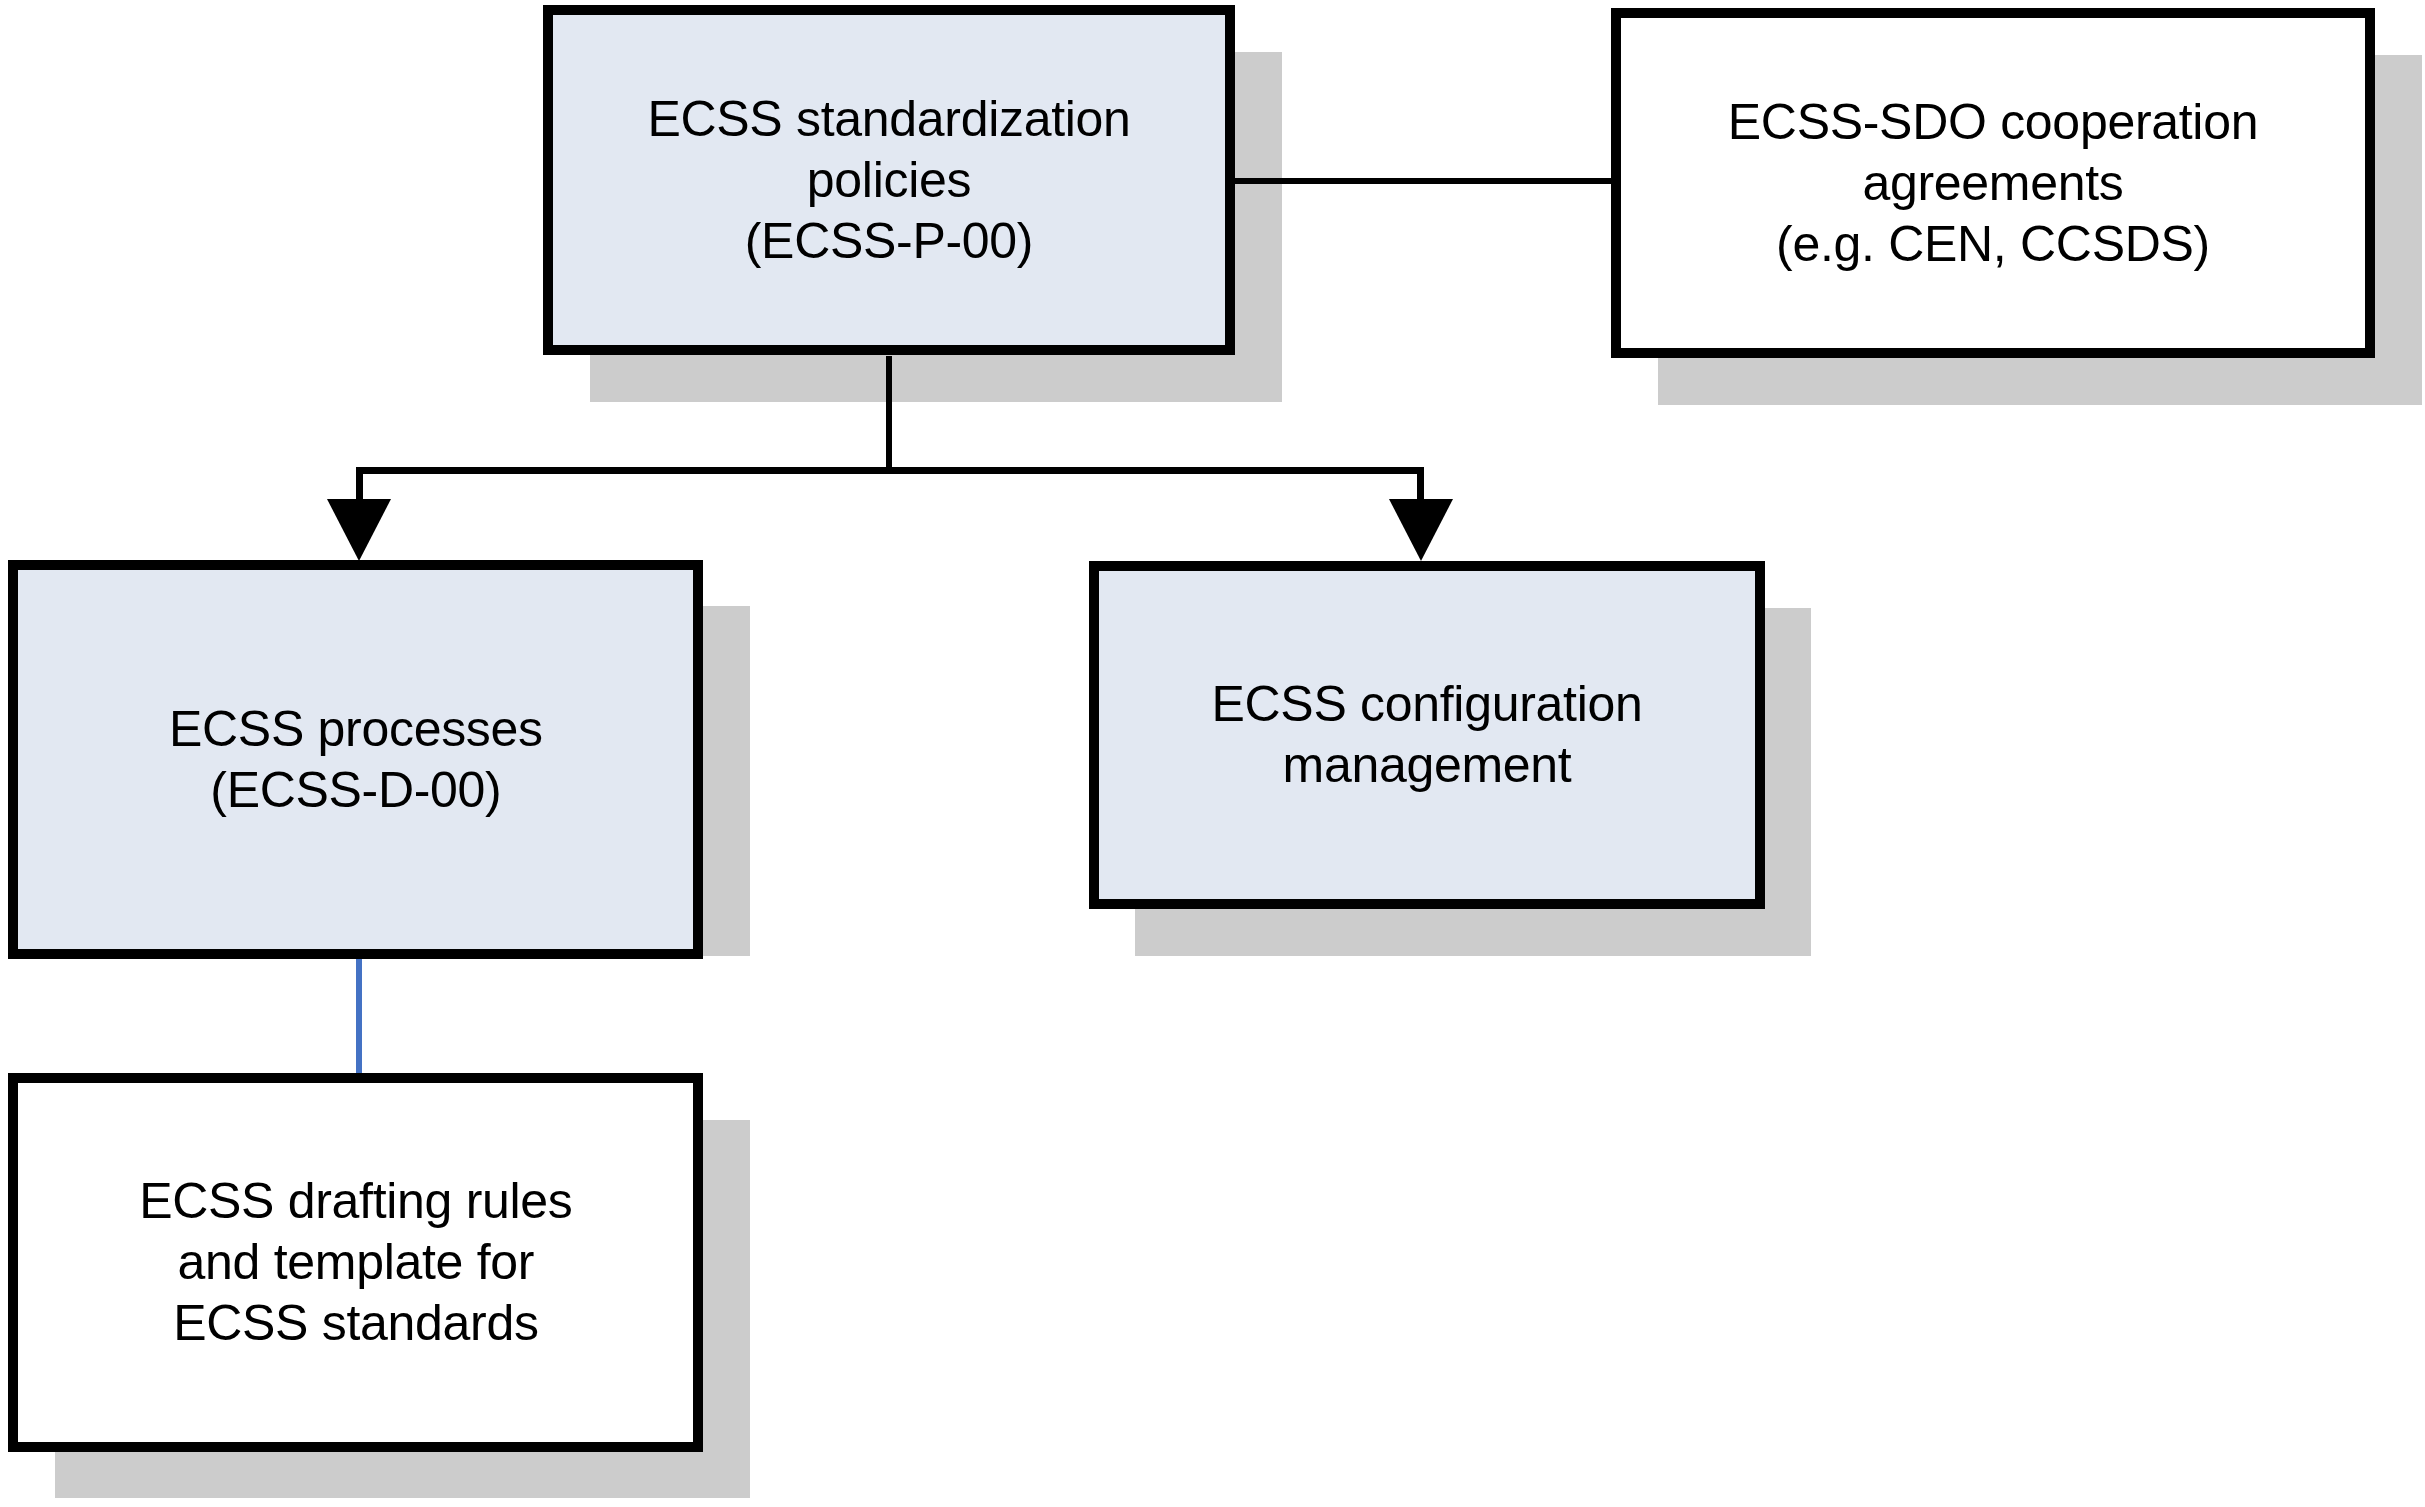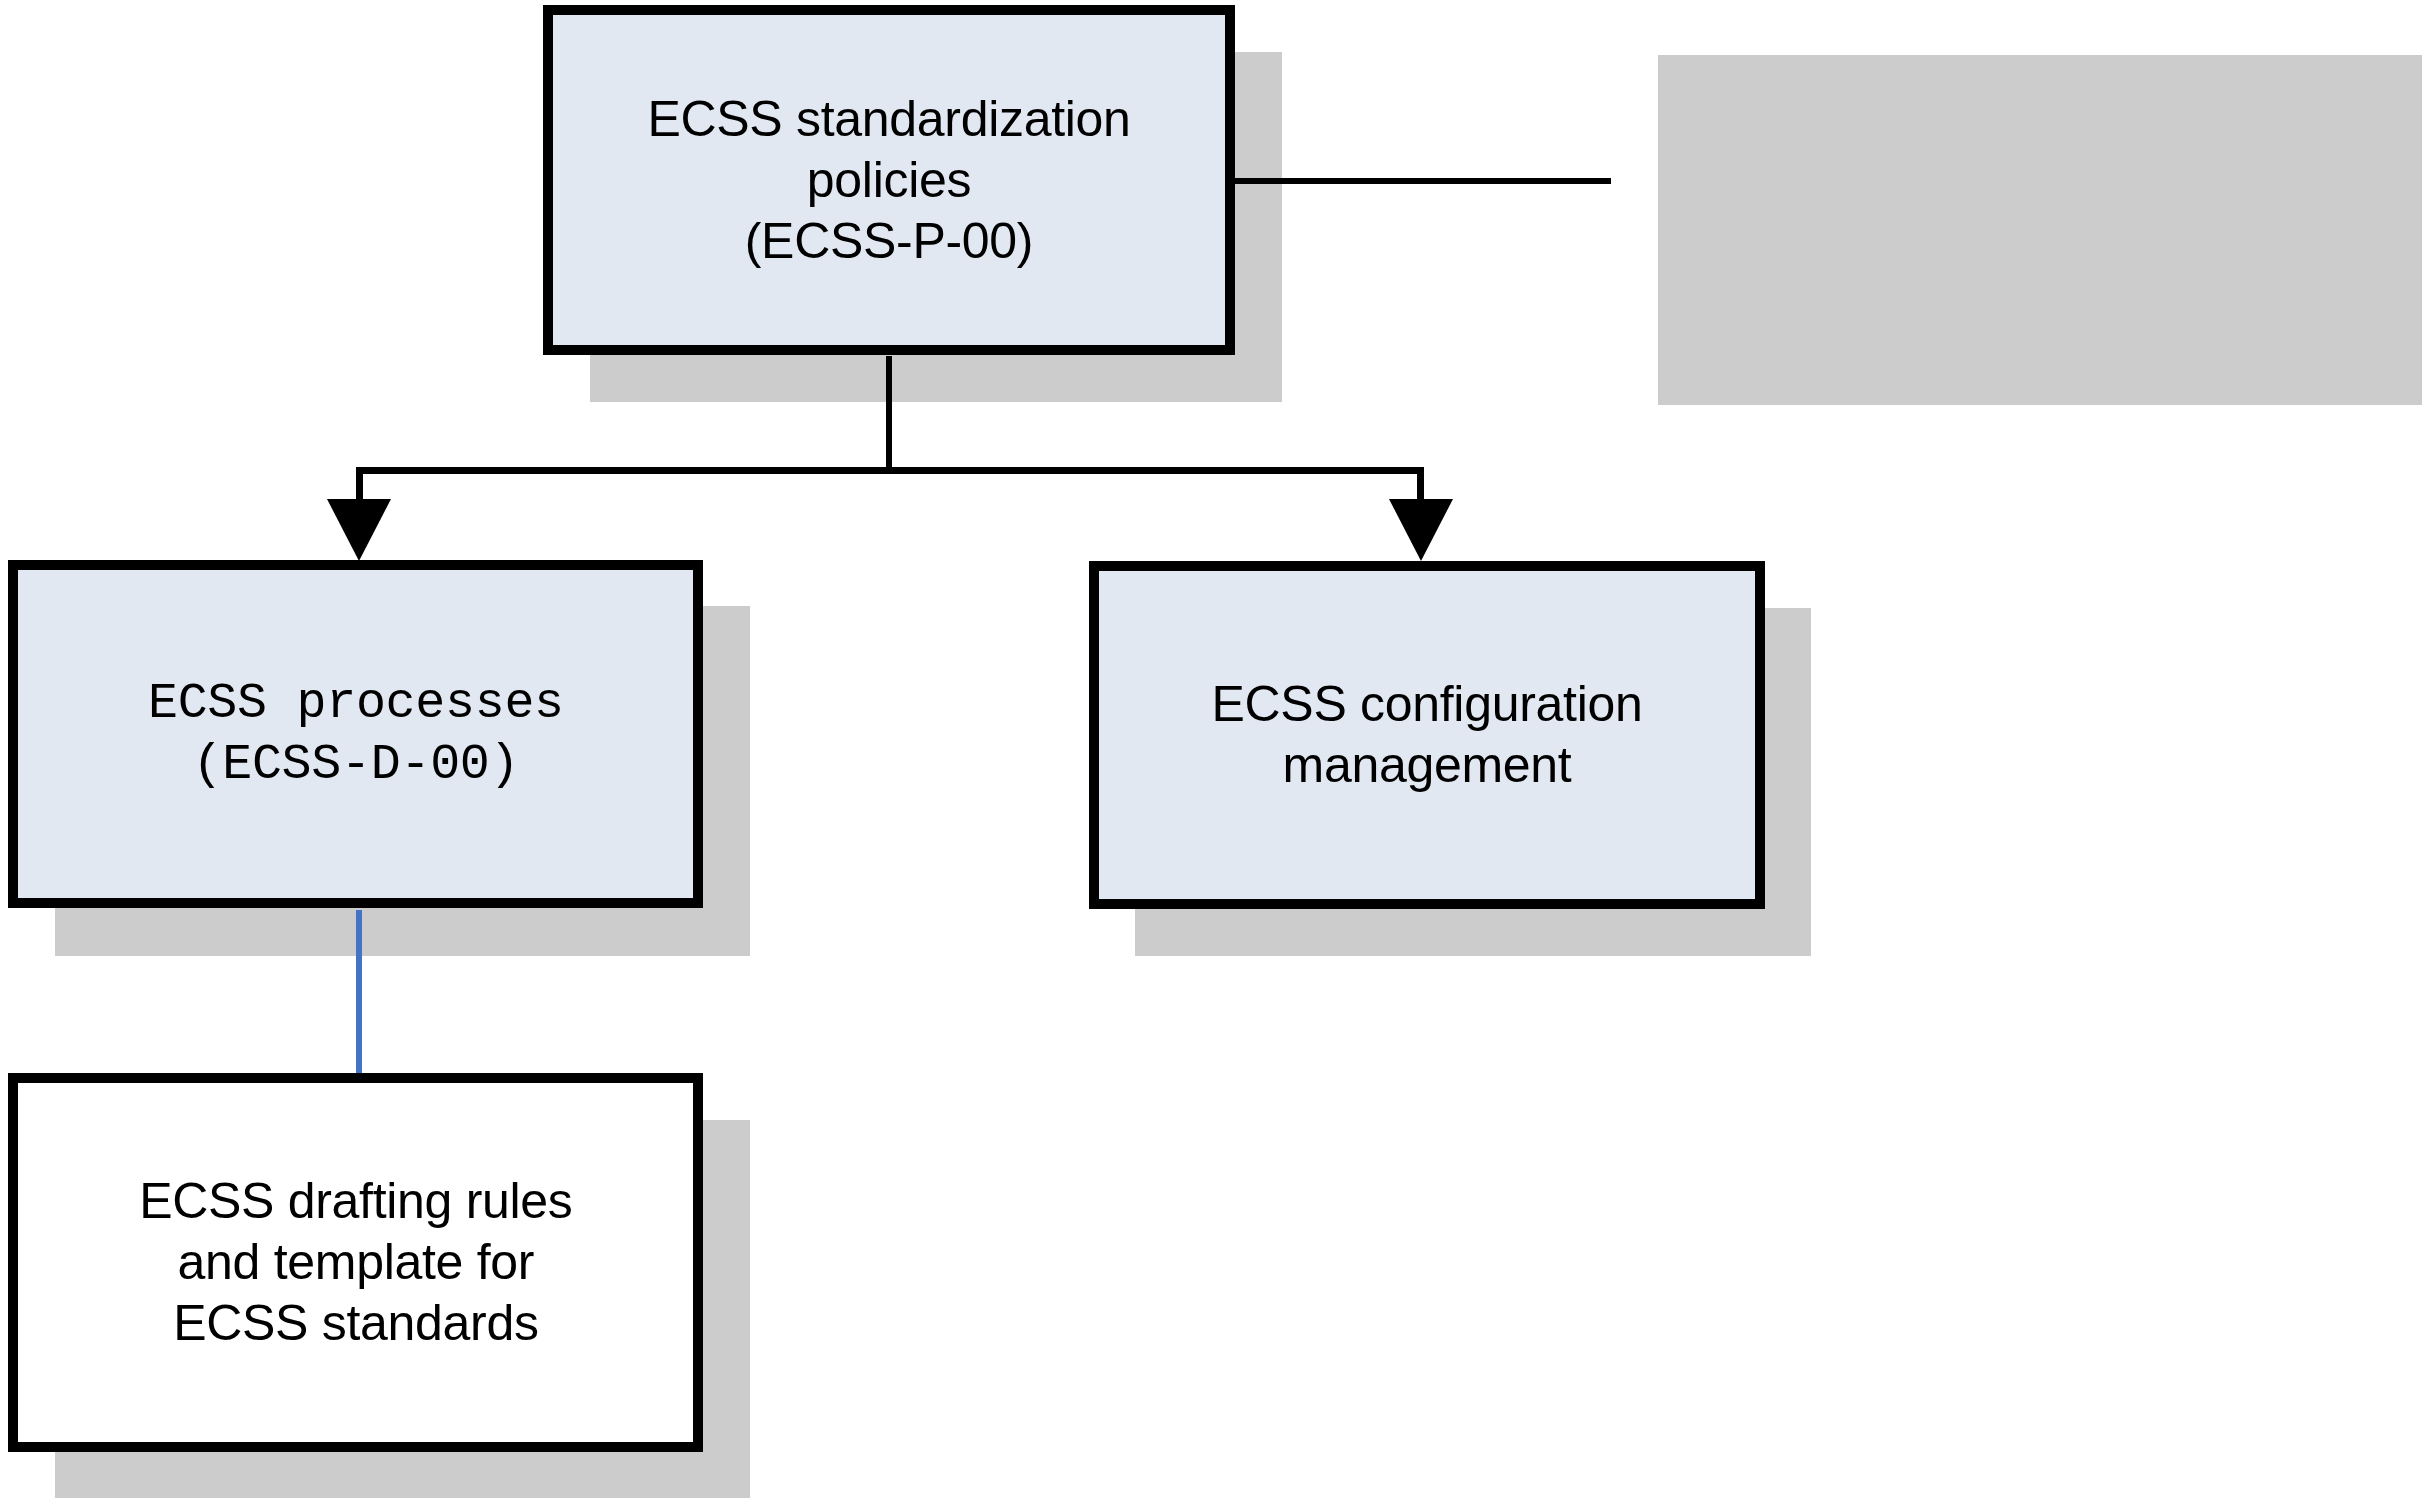--- a/index.html
+++ b/index.html
@@ -113,22 +113,29 @@
   <div class="edge-blue" style="left:356px; top:910px; width:5.8px; height:166px;"></div>
 
   <div class="node filled" style="left:543px; top:5.2px; width:692px; height:350px;">
     <div class="inner">
       <span class="label">ECSS standardization
 policies
 (ECSS-P-00)</span>
     </div>
   </div>
 
+  <div class="node plain" style="left:1611px; top:8.4px; width:764px; height:350px;">
+    <div class="inner">
+      <span class="label">ECSS-SDO cooperation
+agreements
+(e.g. CEN, CCSDS)</span>
+    </div>
+  </div>
 
-  <div class="node filled" style="left:8.4px; top:560px; width:695px; height:348px;font-family:Liberation Mono, monospace;">
+  <div class="node filled" style="left:8.4px; top:560px; width:695px; height:399px;">
     <div class="inner">
       <span class="label">ECSS processes
 (ECSS-D-00)</span>
     </div>
   </div>
 
   <div class="node plain" style="left:8.4px; top:1073px; width:695px; height:379px;">
     <div class="inner">
       <span class="label">ECSS drafting rules
 and template for

